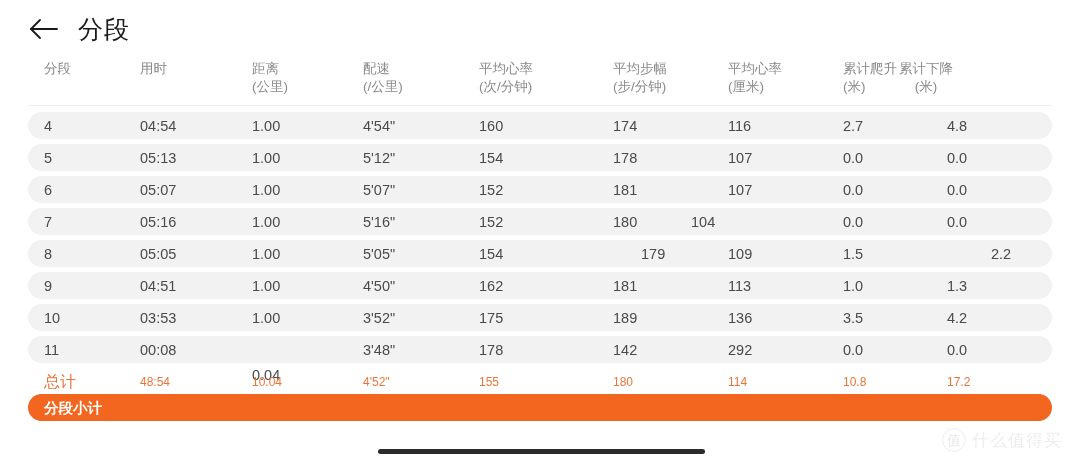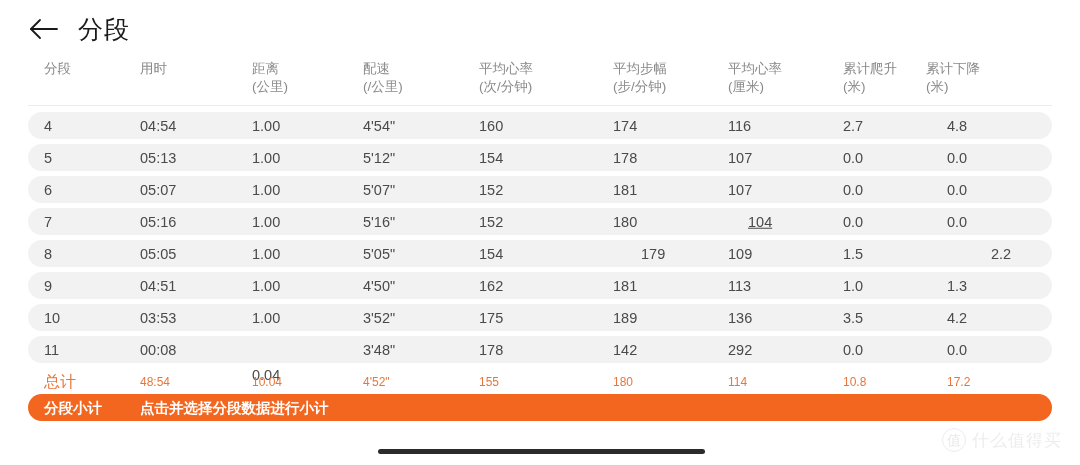--- a/index.html
+++ b/index.html
@@ -194,21 +194,21 @@
 
   <div class="header-row" id="header-row">
       <div class="header-cell" style="left: 16px;"><span>分段</span></div>
       <div class="header-cell" style="left: 112px;"><span>用时</span></div>
       <div class="header-cell" style="left: 224px;"><span>距离</span><span class="unit">(公里)</span></div>
       <div class="header-cell" style="left: 335px;"><span>配速</span><span class="unit">(/公里)</span></div>
       <div class="header-cell" style="left: 451px;"><span>平均心率</span><span class="unit">(次/分钟)</span></div>
       <div class="header-cell" style="left: 585px;"><span>平均步幅</span><span class="unit">(步/分钟)</span></div>
       <div class="header-cell" style="left: 700px;"><span>平均心率</span><span class="unit">(厘米)</span></div>
       <div class="header-cell" style="left: 815px;"><span>累计爬升</span><span class="unit">(米)</span></div>
-      <div class="header-cell" style="left: 898px;"><span>累计下降</span><span class="unit">(米)</span></div>
+      <div class="header-cell" style="left: 871px; text-align: center;"><span>累计下降</span><span class="unit">(米)</span></div>
     </div>
   <div class="divider"></div>
 
   <div class="data-rows" id="table-body">
       <div class="data-row">
         <div class="cell" style="left: 16px;">4</div>
         <div class="cell" style="left: 112px;">04:54</div>
         <div class="cell" style="left: 224px;">1.00</div>
         <div class="cell" style="left: 335px;">4'54"</div>
         <div class="cell" style="left: 451px;">160</div>
@@ -239,21 +239,21 @@
         <div class="cell" style="left: 815px;">0.0</div>
         <div class="cell" style="left: 919px;">0.0</div>
       </div>
       <div class="data-row">
         <div class="cell" style="left: 16px;">7</div>
         <div class="cell" style="left: 112px;">05:16</div>
         <div class="cell" style="left: 224px;">1.00</div>
         <div class="cell" style="left: 335px;">5'16"</div>
         <div class="cell" style="left: 451px;">152</div>
         <div class="cell" style="left: 585px;">180</div>
-        <div class="cell" style="left: 720px; text-decoration: underline;">104</div>
+        <div class="cell" style="left: 663px;">104</div>
         <div class="cell" style="left: 815px;">0.0</div>
         <div class="cell" style="left: 919px;">0.0</div>
       </div>
       <div class="data-row">
         <div class="cell" style="left: 16px;">8</div>
         <div class="cell" style="left: 112px;">05:05</div>
         <div class="cell" style="left: 224px;">1.00</div>
         <div class="cell" style="left: 335px;">5'05"</div>
         <div class="cell" style="left: 451px;">154</div>
         <div class="cell" style="left: 585px; margin-left: 28px;">179</div>
@@ -304,21 +304,20 @@
         <div class="cell" style="left: 700px;">114</div>
         <div class="cell" style="left: 815px;">10.8</div>
         <div class="cell" style="left: 919px;">17.2</div>
       </div>
     </div>
 
 </div>
 
 <div class="subtotal-bar">
   <div class="cell label" style="left:16px;">分段小计</div>
-  <div class="cell hint" style="left:112px;">点击并选择分段数据进行小计</div>
 </div>
 
 <div class="home-indicator"></div>
 
 <div class="watermark">
   <div class="mark">值</div>
   <div class="wm-text">什么值得买</div>
 </div>
 
 </body></html>

